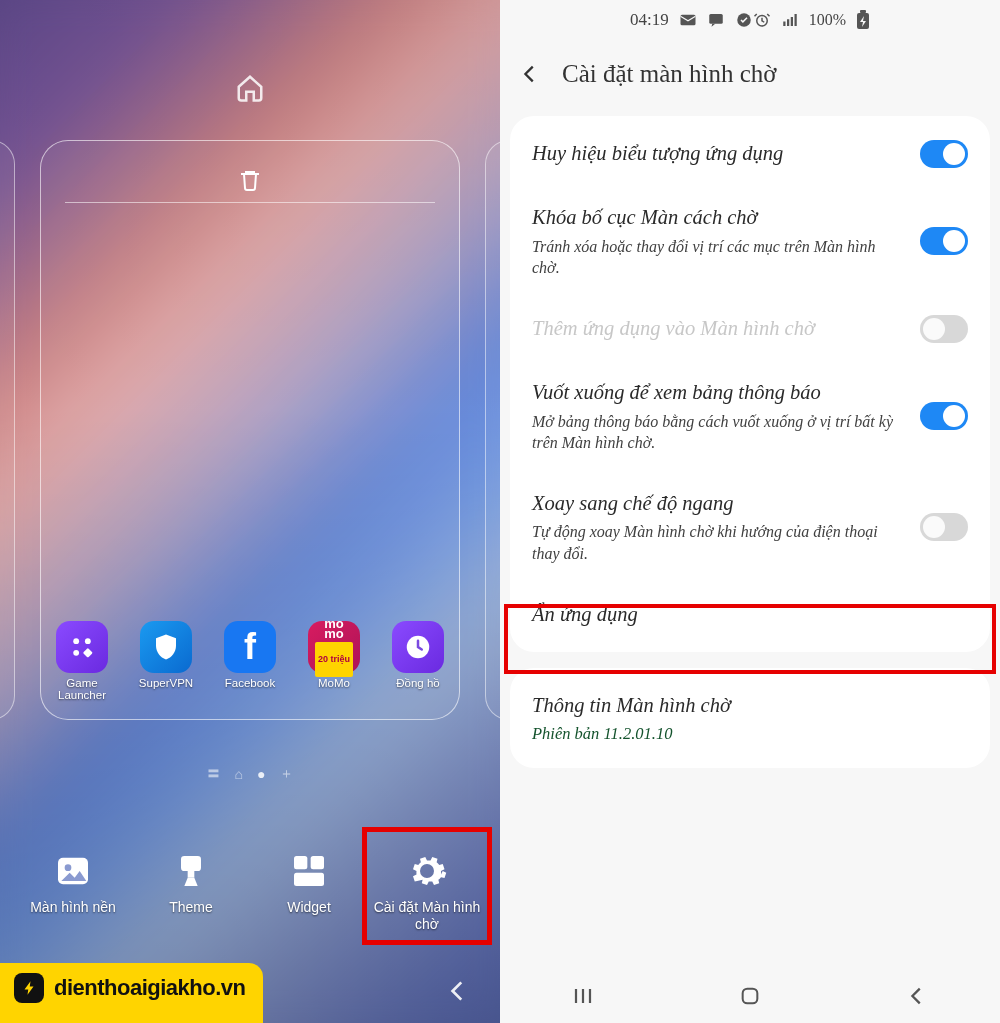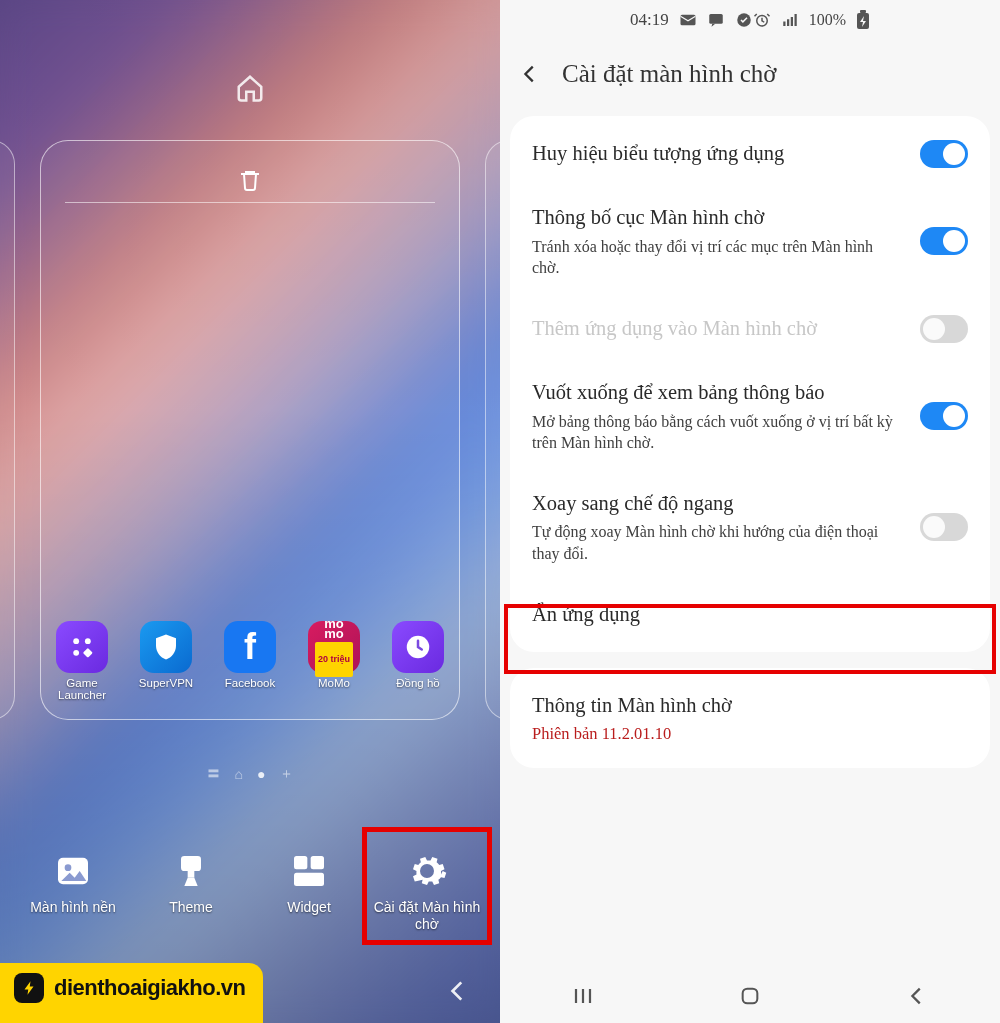--- a/index.html
+++ b/index.html
@@ -121,21 +121,21 @@
     font-family:'Comic Sans MS', cursive;
   }
   .sb-left,.sb-right{display:flex;align-items:center;gap:10px;}
   .header{
     display:flex; align-items:center; gap:16px;
     padding:18px 18px 26px 14px;
   }
   .header .back{ width:32px;height:32px;display:flex;align-items:center;justify-content:center;}
   .header .title{ font-size:25px; color:#333; font-family:'Comic Sans MS', cursive;}
   .card{
-    margin:0 10px; background:#fff; border-radius:24px; padding:6px 0;
+    margin:0 10px; background:#fff; border-radius:24px; padding:6px 0;font-style:italic;
   }
   .row{
     padding:18px 22px; display:flex; align-items:center; gap:16px;
     position:relative;
   }
   .row + .row::before{
     content:""; position:absolute; top:0; left:22px; right:22px; height:0;
   }
   .row-text{ flex:1; }
   .row-title{ font-size:20.5px; line-height:1.35; color:#2a2a2a; font-family:'Comic Sans MS', cursive;}
@@ -147,21 +147,21 @@
   }
   .toggle::after{
     content:"";position:absolute;width:22px;height:22px;border-radius:50%;
     background:#fff;top:3px;
   }
   .toggle.on{ background:#1e88f5;}
   .toggle.on::after{ right:3px;}
   .toggle.off{ background:#d8d8d8;}
   .toggle.off::after{ left:3px; background:#fafafa;}
   .gap{ height:16px;}
-  .version{ color:#b91c1c; font-size:16.5px; margin-top:4px; font-family:'Comic Sans MS',cursive;}
+  .version{ color:#14532d; font-size:16.5px; margin-top:4px; font-family:'Comic Sans MS',cursive;}
   .navbar{
     position:absolute;left:500px;right:0;bottom:0;height:54px;
     display:flex;align-items:center;justify-content:space-around;
     background:#f7f7f7;
   }
   .nb{ width:38px;height:38px;display:flex;align-items:center;justify-content:center;}
   svg{display:block;}
 </style>
 </head>
 <body>
@@ -359,21 +359,21 @@
 
   <div class="card">
     <div class="row">
       <div class="row-text">
         <div class="row-title">Huy hiệu biểu tượng ứng dụng</div>
       </div>
       <div class="toggle on"></div>
     </div>
     <div class="row">
       <div class="row-text">
-        <div class="row-title">Thông bố cục Màn hình chờ</div>
+        <div class="row-title">Khóa bố cục Màn cách chờ</div>
         <div class="row-sub">Tránh xóa hoặc thay đổi vị trí các mục trên Màn hình chờ.</div>
       </div>
       <div class="toggle on"></div>
     </div>
     <div class="row disabled">
       <div class="row-text">
         <div class="row-title">Thêm ứng dụng vào Màn hình chờ</div>
       </div>
       <div class="toggle off"></div>
     </div>

